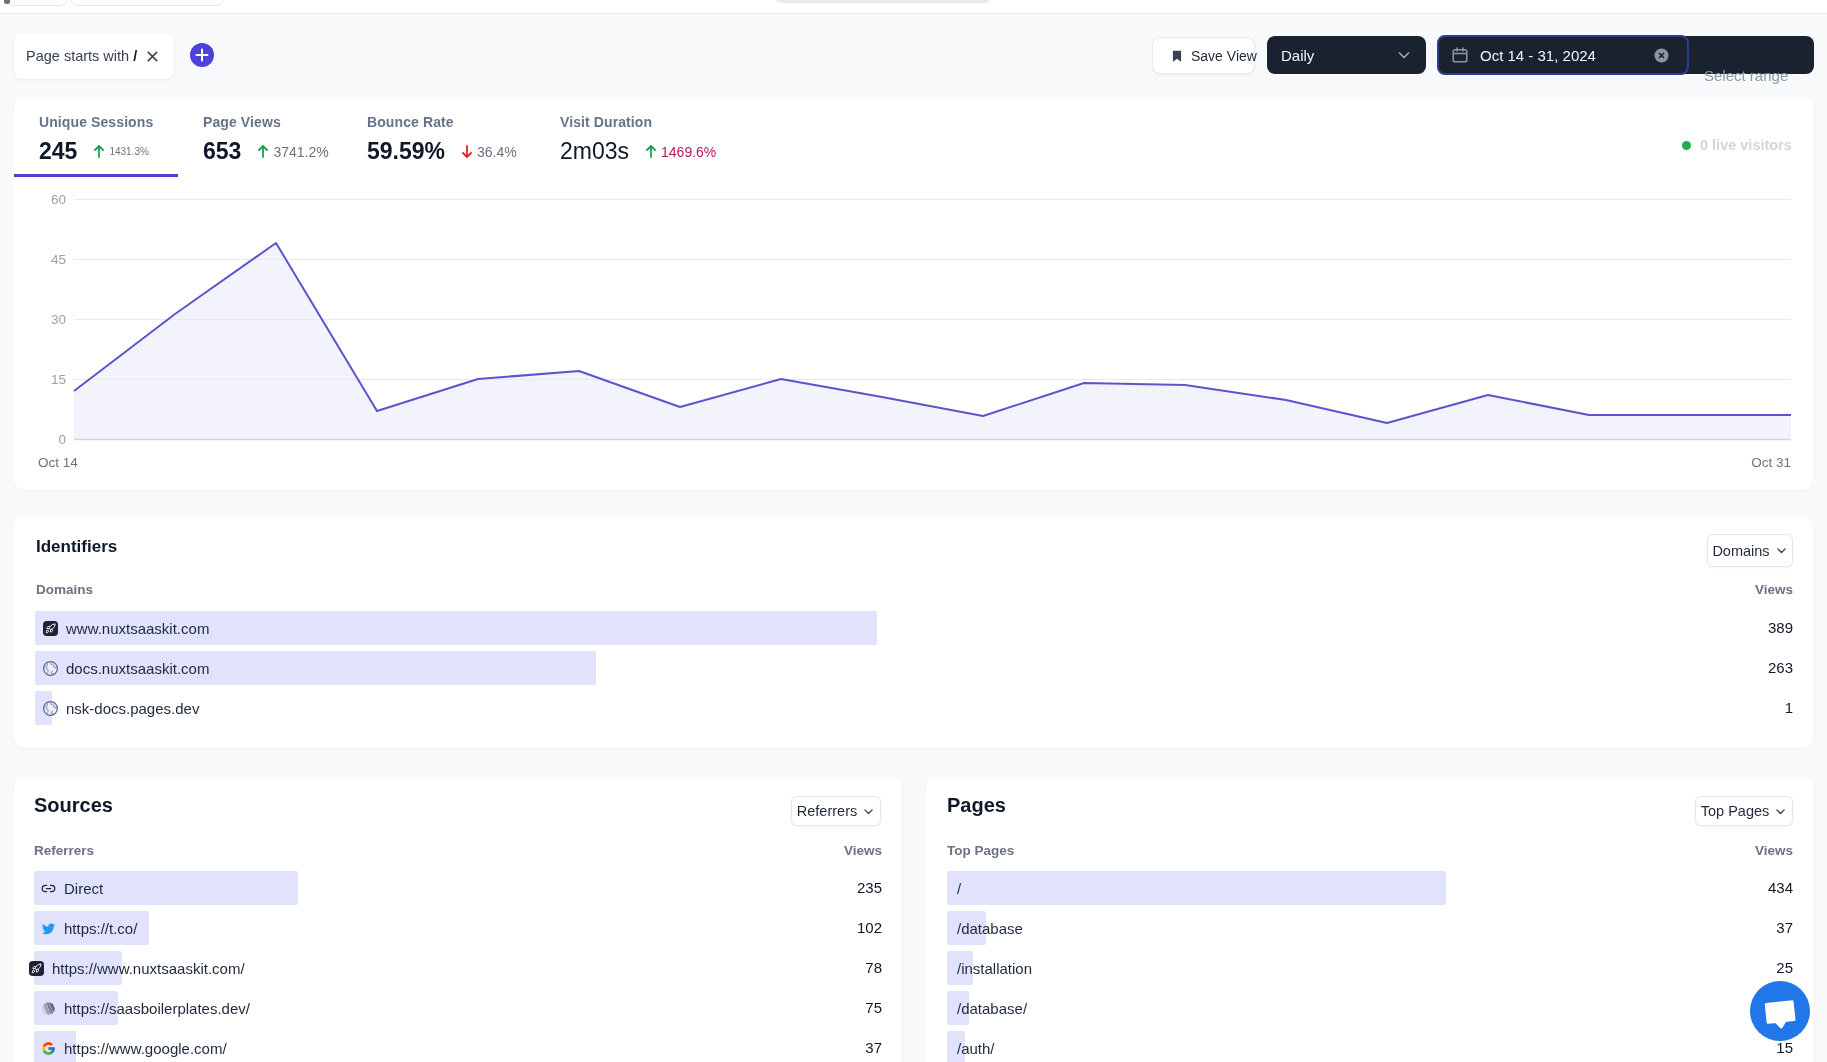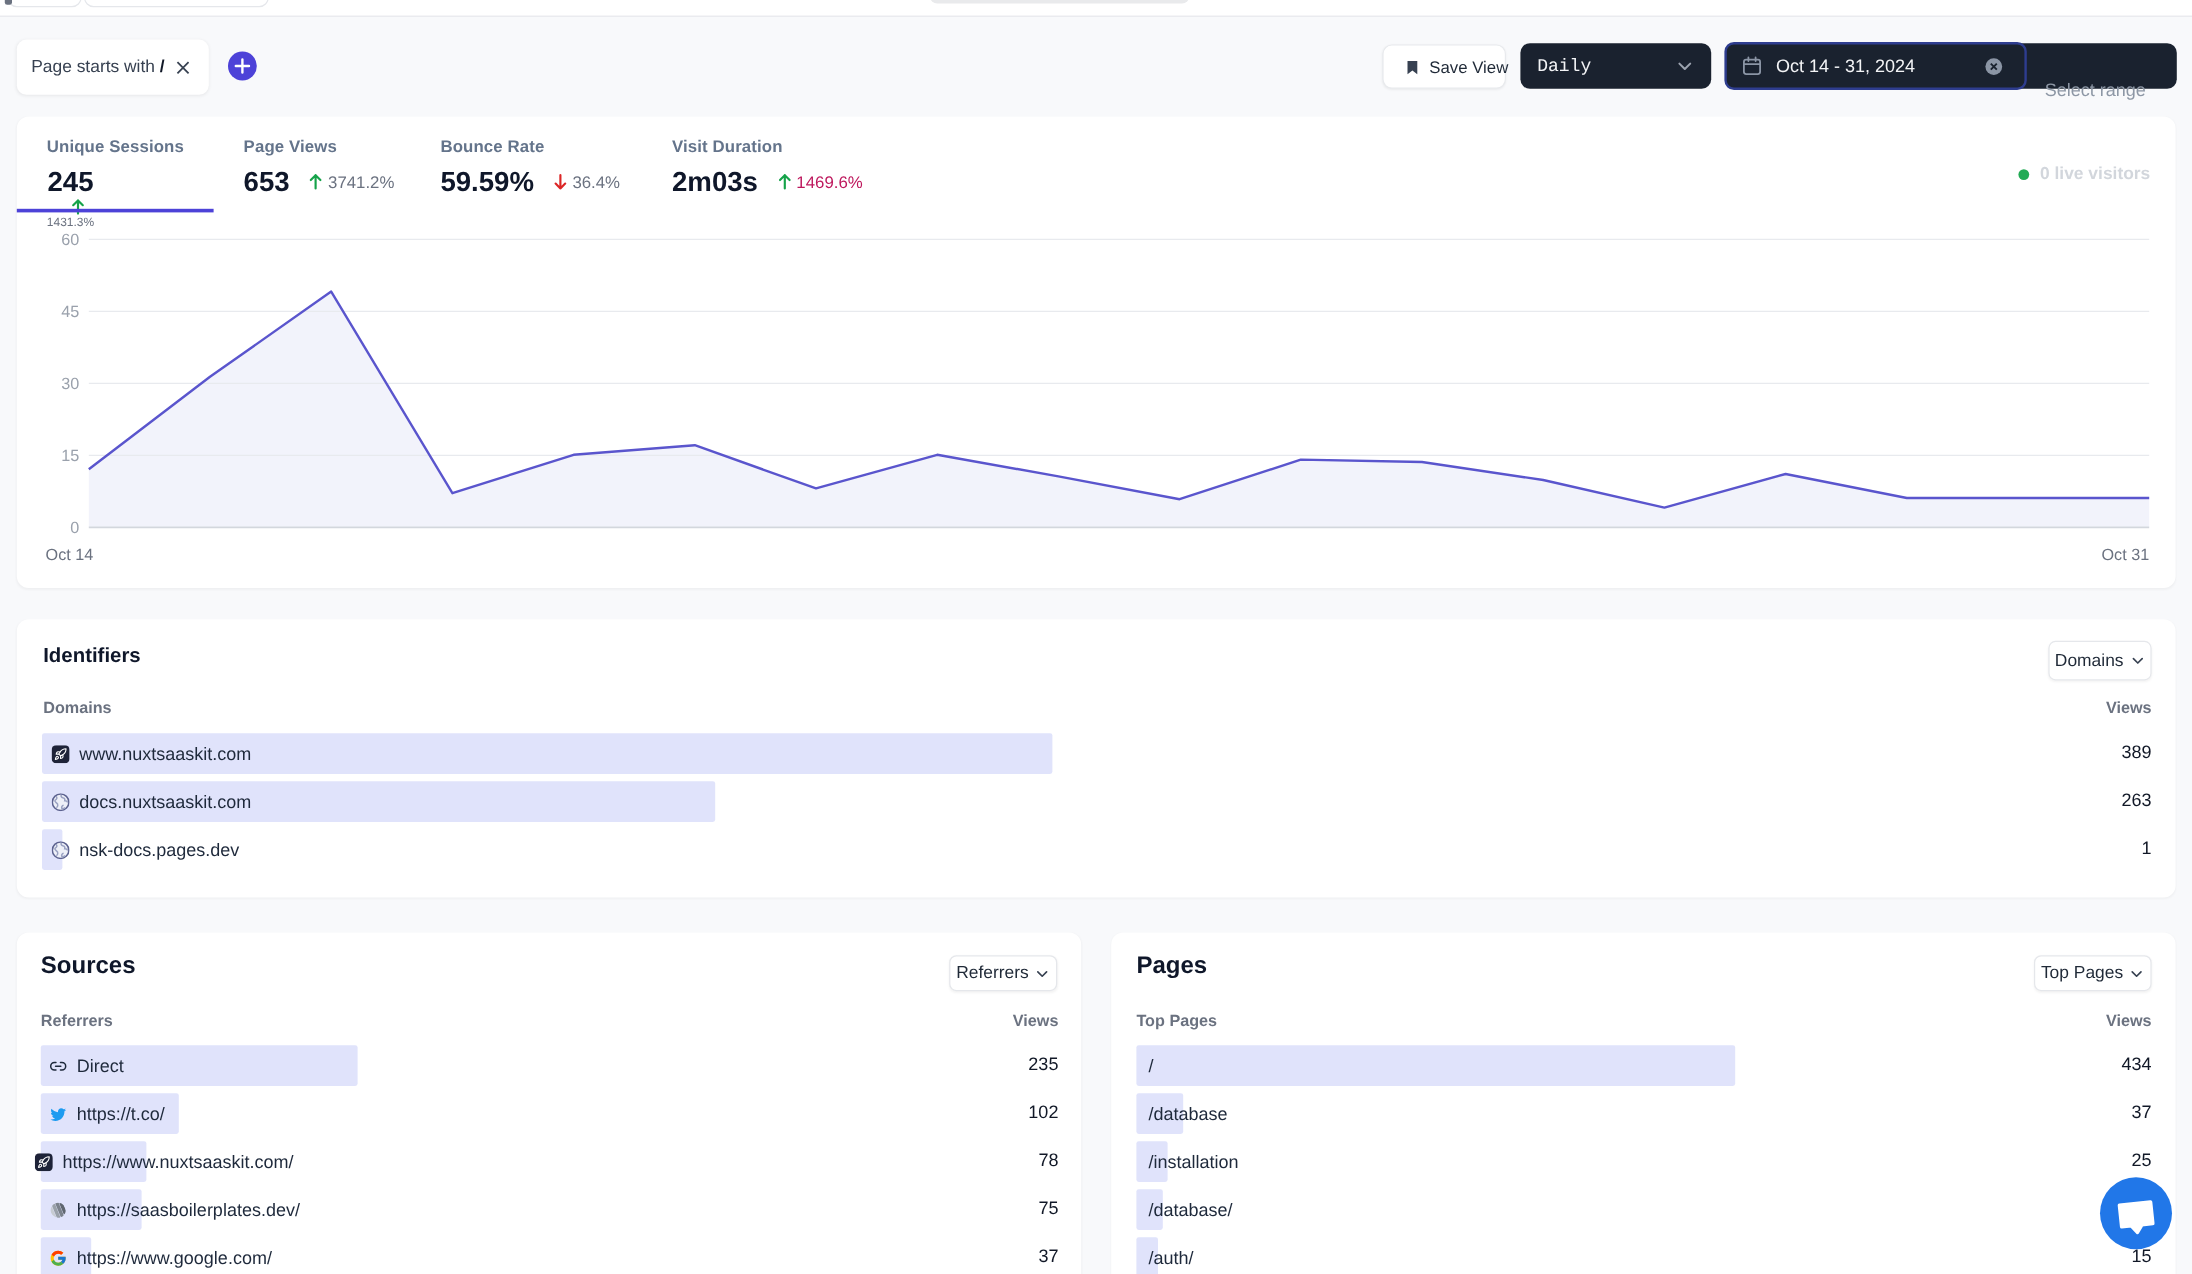--- a/index.html
+++ b/index.html
@@ -38,21 +38,21 @@
     </svg>
 </div>
 
 <div class="abs" style="left:1152px;top:37px;width:103px;height:37px;background:#fff;border:1px solid #e8eaed;border-radius:8px;box-shadow:0 1px 2px rgba(0,0,0,0.06);display:flex;align-items:center;padding-left:17px;white-space:nowrap;">
   <svg width="14" height="14" viewBox="0 0 24 24" style="margin-right:7px;flex:none;">
       <path d="M5 3 h14 v19 l-7 -5.2 L5 22 Z" fill="#374151"></path>
     </svg>
   <span style="font-size:14px;color:#1f2937;text-align:right;">Save View</span>
 </div>
 
-<div class="abs darkbtn" style="left:1267px;top:36px;width:159px;height:38px;border-radius:8px;display:flex;align-items:center;padding:0 14px;font-family:Liberation Mono, monospace;">
+<div class="abs darkbtn" style="left:1267px;top:36px;width:159px;height:38px;border-radius:8px;display:flex;align-items:center;padding:0 14px;">
   <span style="font-size:15px;">Daily</span>
   <svg width="16" height="16" viewBox="0 0 16 16" style="margin-left:auto;">
       <path d="M3.5 6 L8 10.5 L12.5 6" stroke="#9ca3af" stroke-width="1.7" fill="none" stroke-linecap="round" stroke-linejoin="round"></path>
     </svg>
 </div>
 
 <div class="abs darkbtn" style="left:1600px;top:36px;width:214px;height:38px;border-radius:8px;"></div>
 <div class="abs" style="left:1704px;top:36px;width:110px;height:48px;display:flex;align-items:flex-end;">
   <span style="font-size:15px;color:#8d97a5;">Select range</span>
 </div>
@@ -68,21 +68,21 @@
       <circle cx="7.5" cy="7.5" r="7" fill="#8b95a5"></circle>
       <path d="M5 5 L10 10 M10 5 L5 10" stroke="#1a222f" stroke-width="1.6"></path>
     </svg>
 </div>
 
 <div class="card" style="left:14px;top:97px;width:1799px;height:393px;">
 
   <div class="abs" style="left:25px;top:17px;width:130px;">
     <div style="font-size:14px;font-weight:bold;color:#64748b;letter-spacing:0.1px;">Unique Sessions</div>
   </div>
-  <div class="abs" style="left:25px;top:41px;display:flex;align-items:center;flex-direction:column;">
+  <div class="abs" style="left:25px;top:41px;display:flex;align-items:center;">
     <span style="font-size:23px;font-weight:bold;color:#0f172a;">245</span>
     <svg width="14" height="15" viewBox="0 0 14 15" style="margin-left:15px;margin-right:3px;">
         <path d="M7 13 V2 M3 6 L7 2 L11 6" stroke="#16a34a" stroke-width="1.8" fill="none" stroke-linecap="round" stroke-linejoin="round"></path>
       </svg>
     <span style="font-size:10px;color:#6b7280;">1431.3%</span>
   </div>
   <div class="abs" style="left:0px;top:77px;width:164px;height:3px;background:#4d42d8;"></div>
 
   <div class="abs" style="left:189px;top:17px;">
       <div style="font-size:14px;font-weight:bold;color:#64748b;letter-spacing:0.1px;">Page Views</div>
@@ -103,21 +103,21 @@
     <svg width="14" height="15" viewBox="0 0 14 15" style="margin-left:15px;margin-right:3px;">
         <path d="M7 2 V13 M3 9 L7 13 L11 9" stroke="#dc2626" stroke-width="1.8" fill="none" stroke-linecap="round" stroke-linejoin="round"></path>
       </svg>
     <span style="font-size:14px;color:#6b7280;">36.4%</span>
   </div>
 
   <div class="abs" style="left:546px;top:17px;">
       <div style="font-size:14px;font-weight:bold;color:#64748b;letter-spacing:0.1px;">Visit Duration</div>
     </div>
   <div class="abs" style="left:546px;top:41px;display:flex;align-items:center;">
-    <span style="font-size:23px;font-weight:bold;color:#0f172a;">2m03s</span>
+    <span style="font-size:23px;font-weight:normal;color:#0f172a;">2m03s</span>
     <svg width="14" height="15" viewBox="0 0 14 15" style="margin-left:15px;margin-right:3px;">
         <path d="M7 13 V2 M3 6 L7 2 L11 6" stroke="#16a34a" stroke-width="1.8" fill="none" stroke-linecap="round" stroke-linejoin="round"></path>
       </svg>
     <span style="font-size:14px;color:#be185d;">1469.6%</span>
   </div>
 
   <div class="abs" style="left:1668px;top:40px;display:flex;align-items:center;">
     <span style="width:9px;height:9px;border-radius:50%;background:#22ab55;margin-right:9px;"></span>
     <span style="font-size:14.5px;font-weight:bold;color:#d2d6dc;">0 live visitors</span>
   </div>

